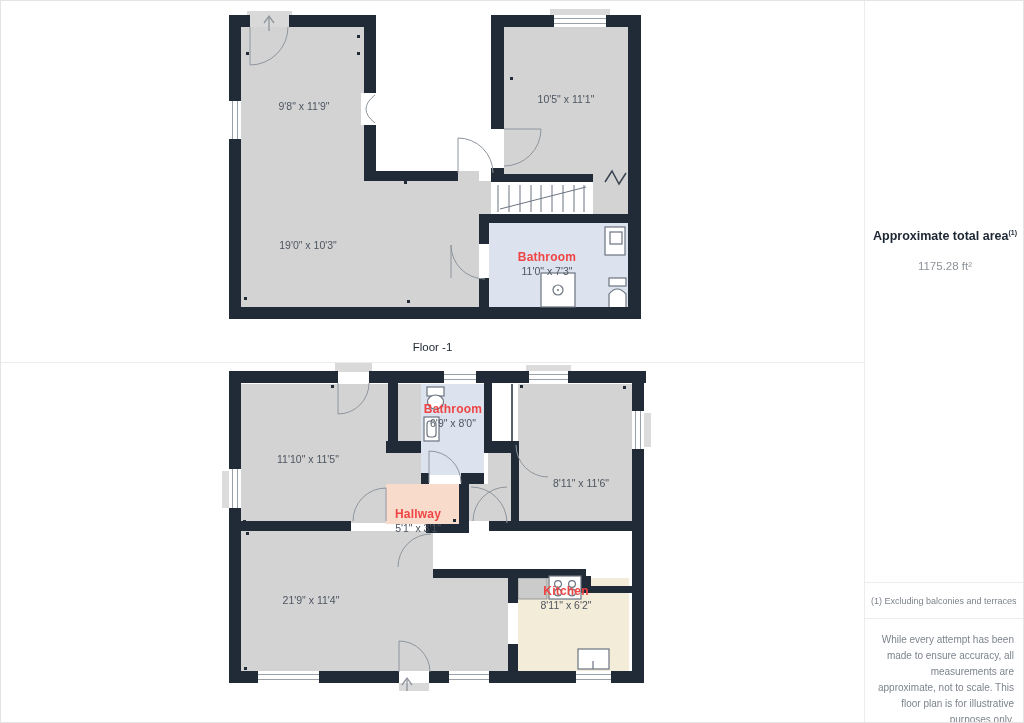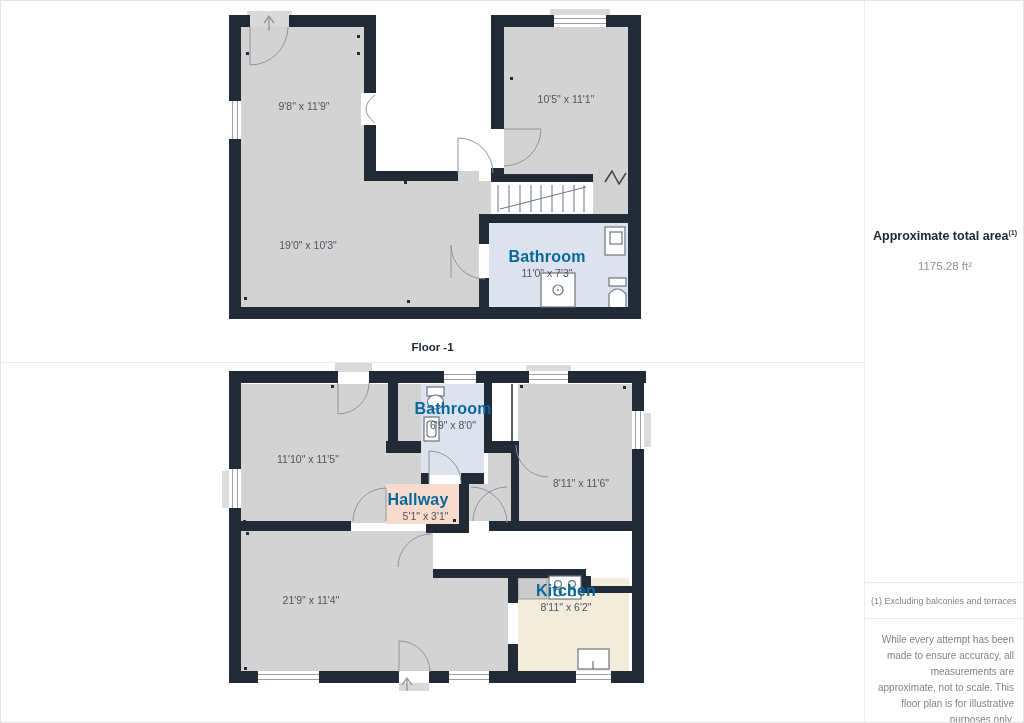--- a/index.html
+++ b/index.html
@@ -2,23 +2,23 @@
 <html><head>
 <meta charset="utf-8">
 <style>
   html,body{margin:0;padding:0;background:#fff;}
   .page{position:relative;width:1024px;height:723px;background:#fff;border:1px solid #e4e4e4;
         box-sizing:border-box;font-family:"Liberation Sans",sans-serif;overflow:hidden;}
   .main{position:absolute;left:0;top:0;width:863px;height:723px;}
   .main-divider{position:absolute;left:0;top:361px;width:863px;height:1px;background:#ececec;}
   svg.plan{position:absolute;left:0;top:0;}
   .room-label{position:absolute;transform:translate(-50%,-50%);text-align:center;white-space:nowrap;pointer-events:none;}
-  .room-name{font-size:16px;font-weight:bold;color:#0369a1;letter-spacing:.2px;}
+  .room-name{font-size:12px;font-weight:bold;color:#ef4444;letter-spacing:.2px;}
   .room-dims{font-size:10.5px;color:#4d5560;margin-top:1px;}
-  .floor-caption{position:absolute;left:0;width:863px;text-align:center;font-size:11.5px;font-weight:bold;color:#1d2633;}
+  .floor-caption{position:absolute;left:0;width:863px;text-align:center;font-size:11.5px;font-weight:normal;color:#1d2633;}
   .caption-f1{top:340px;}
   .caption-f0{top:697px;}
   .sidebar{position:absolute;left:863px;top:0;width:161px;height:723px;border-left:1px solid #ececec;box-sizing:border-box;background:#fff;}
   .area-block{position:absolute;top:228px;left:0;right:0;text-align:center;}
   .area-title{font-size:12.5px;font-weight:bold;color:#1d2633;}
   .area-title sup{font-size:7px;font-weight:bold;}
   .area-value{margin-top:17px;font-size:11.5px;color:#8d939b;}
   .sidebar-bottom{position:absolute;top:581px;left:0;right:0;}
   .sb-divider{height:1px;background:#ececec;}
   .footnote{padding:13px 6px 12px 6px;font-size:9px;color:#7d848d;text-align:left;}
@@ -278,21 +278,21 @@
         <div class="room-label" style="left: 307px; top: 457px;">
           <div class="room-dims">11'10" x 11'5"</div>
         </div>
         <div class="room-label" style="left: 452px; top: 414px;">
           <div class="room-name">Bathroom</div>
           <div class="room-dims">6'9" x 8'0"</div>
         </div>
         <div class="room-label" style="left: 580px; top: 481px;">
           <div class="room-dims">8'11" x 11'6"</div>
         </div>
-        <div class="room-label" style="left: 417px; top: 505px; text-align: right;">
+        <div class="room-label" style="left: 417px; top: 519px; text-align: right;">
           <div class="room-name">Hallway</div>
           <div class="room-dims">5'1" x 3'1"</div>
         </div>
         <div class="room-label" style="left: 310px; top: 598px;">
           <div class="room-dims">21'9" x 11'4"</div>
         </div>
         <div class="room-label" style="left: 565px; top: 596px;">
           <div class="room-name">Kitchen</div>
           <div class="room-dims">8'11" x 6'2"</div>
         </div>

